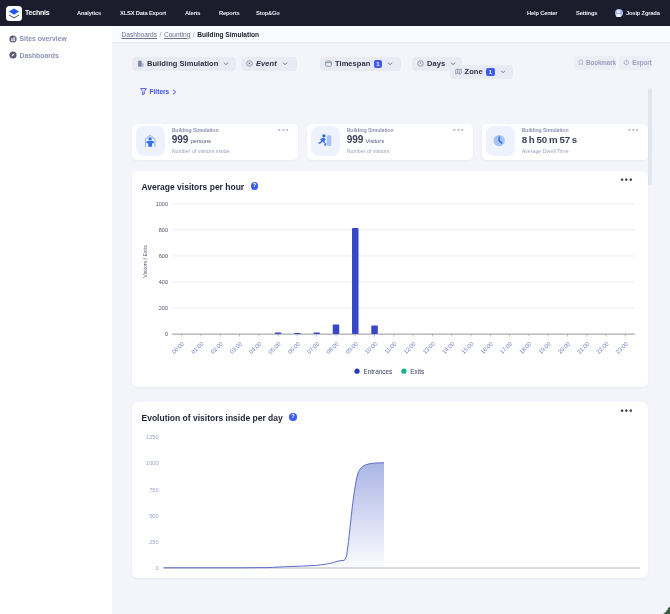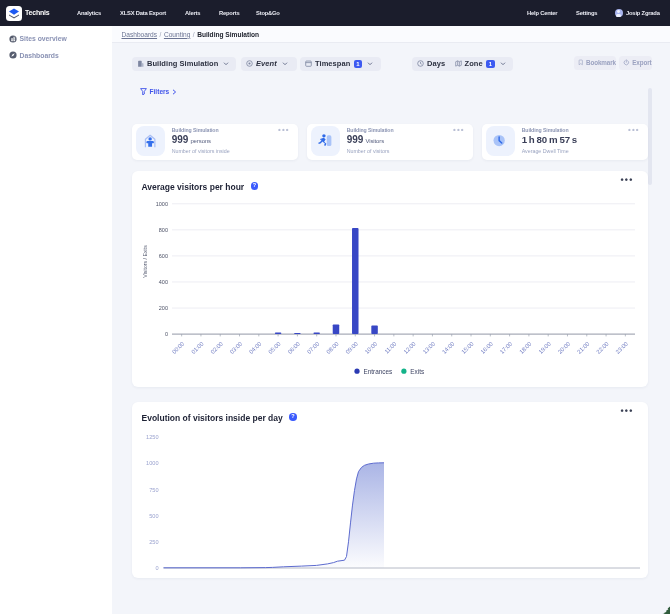--- a/index.html
+++ b/index.html
@@ -114,41 +114,41 @@
 <div class="chip" style="left:241px; width:56px;font-style:italic;">
   <svg width="7" height="7" viewBox="0 0 8 8">
       <circle cx="4" cy="4" r="3.2" stroke="#7c85a0" stroke-width="0.9" fill="none"></circle>
       <circle cx="4" cy="4" r="1.2" fill="#7c85a0"></circle>
     </svg>
   Event
   <svg class="chev" width="6" height="4" viewBox="0 0 6 4">
       <path d="M1 0.7 L3 2.7 L5 0.7" stroke="#6d7590" stroke-width="1" fill="none"></path>
     </svg>
 </div>
-<div class="chip" style="left:300px; width:81px;">
+<div class="chip" style="left:320px; width:81px;">
   <svg width="7" height="7" viewBox="0 0 8 8">
       <rect x="0.8" y="1.2" width="6.4" height="6" rx="1" stroke="#7c85a0" stroke-width="0.9" fill="none"></rect>
       <path d="M0.8 3 H7.2" stroke="#7c85a0" stroke-width="0.9"></path>
     </svg>
   Timespan<span class="badge">1</span>
   <svg class="chev" width="6" height="4" viewBox="0 0 6 4">
       <path d="M1 0.7 L3 2.7 L5 0.7" stroke="#6d7590" stroke-width="1" fill="none"></path>
     </svg>
 </div>
 <div class="chip" style="left:412px; width:50px;align-items:center;">
   <svg width="7" height="7" viewBox="0 0 8 8">
       <circle cx="4" cy="4" r="3.2" stroke="#7c85a0" stroke-width="0.9" fill="none"></circle>
       <path d="M4 2.2 V4 L5.4 4.8" stroke="#7c85a0" stroke-width="0.9" fill="none"></path>
     </svg>
   Days
   <svg class="chev" width="6" height="4" viewBox="0 0 6 4">
       <path d="M1 0.7 L3 2.7 L5 0.7" stroke="#6d7590" stroke-width="1" fill="none"></path>
     </svg>
 </div>
-<div class="chip" style="left:449.5px; width:63px;">
+<div class="chip" style="left:449.5px; width:63px;margin-top:8px;">
   <svg width="7" height="7" viewBox="0 0 8 8">
       <path d="M0.8 2 L3 1 L5 2 L7.2 1 V6 L5 7 L3 6 L0.8 7 Z M3 1 V6 M5 2 V7" stroke="#7c85a0" stroke-width="0.8" fill="none"></path>
     </svg>
   Zone<span class="badge">1</span>
   <svg class="chev" width="6" height="4" viewBox="0 0 6 4">
       <path d="M1 0.7 L3 2.7 L5 0.7" stroke="#6d7590" stroke-width="1" fill="none"></path>
     </svg>
 </div>
 
 <div class="actbtn" style="left:574px; width:42px;">
@@ -202,21 +202,21 @@
   <div class="cdots">•••</div>
 </div>
 <div class="card" style="left:481.5px;">
   <div class="tile">
     <svg width="28.3" height="29.2" viewBox="0 0 28 29">
       <circle cx="13" cy="14.5" r="5.6" fill="#a9c3f8"></circle>
       <path d="M13 10.8 V14.5 L15.6 17" stroke="#2f6ae8" stroke-width="1.4" fill="none" stroke-linecap="round"></path>
     </svg>
   </div>
   <div class="clabel">Building Simulation</div>
-  <div class="cval" style="font-size:9.7px; letter-spacing:-0.15px; word-spacing:-0.6px;">1 h 80 m 57 s</div>
+  <div class="cval" style="font-size:9.7px; letter-spacing:-0.15px; word-spacing:-0.6px;">8 h 50 m 57 s</div>
   <div class="ccap">Average Dwell Time</div>
   <div class="cdots">•••</div>
 </div>
 
 <div class="panel" id="panel1">
   <div class="ptitle">Average visitors per hour<span class="info">?</span></div>
   <div class="pdots">•••</div>
   <svg width="516" height="215.5" viewBox="0 0 516 215.5" style="position:absolute; left:0; top:0;">
     <g id="grid1">
         <line x1="40" y1="137.04" x2="503" y2="137.04" stroke="#ededf3" stroke-width="1"></line>

